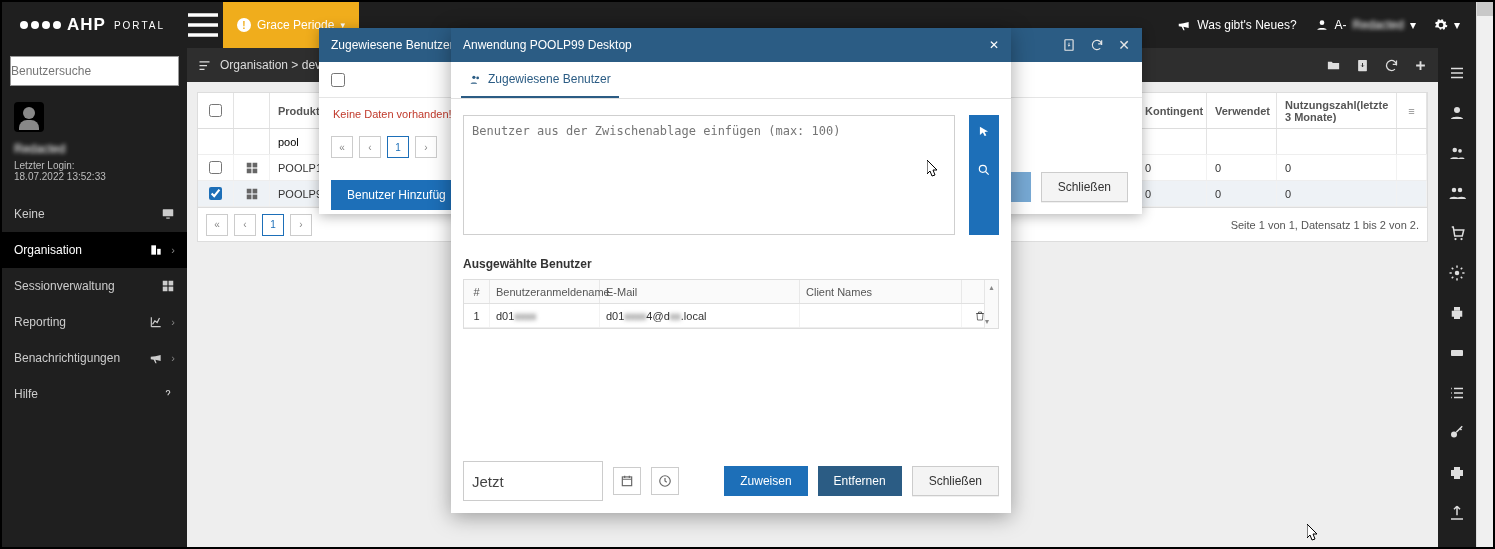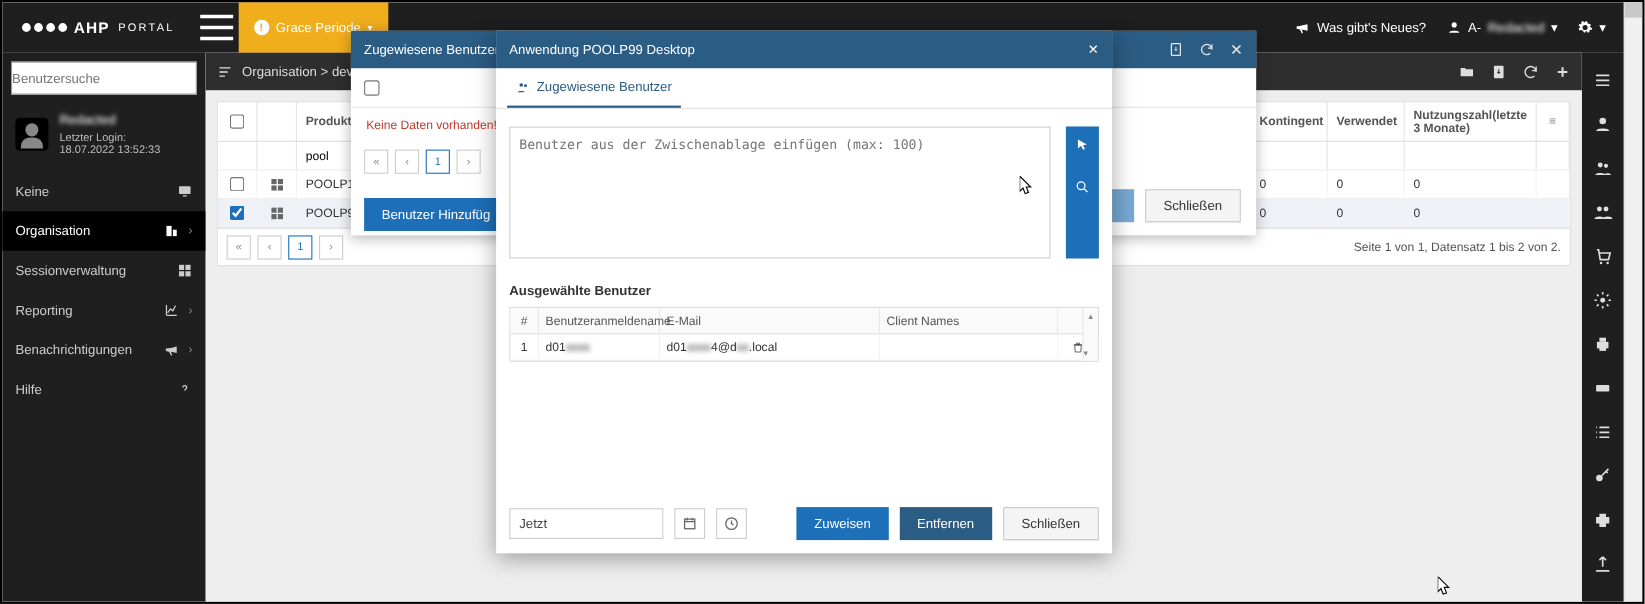--- a/index.html
+++ b/index.html
@@ -9,36 +9,36 @@
   
   .outer-scroll { position:absolute; top:0; right:0; width:17px; height:100%; background:#f0f0f0; border-left:1px solid #ddd;}
   .outer-scroll .thumb-top{position:absolute;top:0;height:14px;width:100%;background:#c8c8c8;}
   .outer-scroll .track{position:absolute;top:14px;bottom:14px;width:100%;}
 
   
   .topbar { position:absolute; top:0; left:0; right:17px; height:46px; background:#1f1f1f; color:#fff; display:flex; align-items:center;}
   .logo { display:flex; align-items:center; gap:6px; padding:0 18px; font-size:14px;}
   .logo-dots{display:flex; gap:3px;}
   .logo-dots span{width:8px;height:8px;border-radius:50%;background:#fff;display:block;}
-  .logo b{font-size:14px; letter-spacing:1px;}
+  .logo b{font-size:17px; letter-spacing:1px;}
   .logo .sub{font-size:10px; letter-spacing:2px; margin-left:2px;}
   .ham { width:40px;height:46px;display:flex;align-items:center;justify-content:center;color:#fff;font-size:18px;cursor:pointer;}
   .grace { height:46px;background:#f0ad1c; color:#fff; display:flex;align-items:center;padding:0 14px; font-size:12px;gap:6px;}
   .grace .ball{width:14px;height:14px;border-radius:50%;background:#fff;color:#f0ad1c;font-weight:bold;display:flex;align-items:center;justify-content:center;font-size:10px;}
   .grace .caret{font-size:9px;}
   .top-right{margin-left:auto;display:flex;align-items:center;gap:18px;padding-right:16px;color:#fff;font-size:12px;}
   .top-right .item{display:flex;align-items:center;gap:6px;cursor:pointer;}
   .top-right svg{width:14px;height:14px;fill:#fff;}
   .blur{filter:blur(2px);}
 
   
   .sidebar { position:absolute; top:46px; left:0; width:185px; bottom:0; background:#1f1f1f; color:#ccc;}
   .search-host{padding:8px;}
   .search-in{width:100%;height:30px;border:1px solid #999;background:#fff;padding:0 0;font-size:12px;}
-  .user-block{display:flex;gap:10px;padding:8px 12px 14px;align-items:center;}
+  .user-block{display:flex;gap:10px;padding:8px 12px 14px;align-items:flex-start;flex-direction:column;}
   .avatar{width:30px;height:30px;background:#000;border-radius:4px;position:relative;}
   .avatar::before{content:"";position:absolute;top:5px;left:9px;width:12px;height:12px;border-radius:50%;background:#888;}
   .avatar::after{content:"";position:absolute;bottom:2px;left:5px;width:20px;height:10px;border-radius:8px 8px 0 0;background:#888;}
   .uname{color:#fff;font-size:12px;filter:blur(2px);}
   .ulast{color:#bdbdbd;font-size:10px;margin-top:4px;}
   .uts{color:#bdbdbd;font-size:10px;}
   .nav-item{height:36px;display:flex;align-items:center;padding:0 12px;justify-content:space-between;color:#ccc;cursor:pointer;font-size:12px;}
   .nav-item.active{background:#000000;color:#fff;}
   .nav-item .ic{display:flex;align-items:center;gap:8px;}
   .nav-item svg{width:14px;height:14px;fill:#ccc;}
@@ -133,21 +133,21 @@
   .col-login{width:110px;}
   .col-mail{width:200px;}
   .col-client{flex:1;}
   .col-del{width:36px;justify-content:center;}
   .col-del svg{width:12px;height:12px;fill:#444;cursor:pointer;}
   .st-scroll{position:absolute;right:0;top:0;bottom:0;width:14px;border-left:1px solid #e5e5e5;background:#fafafa;}
   .st-scroll .up,.st-scroll .dn{height:14px;display:flex;align-items:center;justify-content:center;font-size:8px;color:#888;}
   .st-scroll .dn{position:absolute;bottom:0;}
 
   .m2foot{display:flex;align-items:center;padding:12px;gap:10px;}
-  .date-in{height:28px;border:1px solid #ccc;padding:0 8px;font-size:12px;color:#444;flex:0 0 140px;display:flex;align-items:center;}
+  .date-in{height:40px;border:1px solid #ccc;padding:0 8px;font-size:15px;color:#444;flex:0 0 140px;display:flex;align-items:center;}
   .icobtn{width:28px;height:28px;border:1px solid #ccc;display:flex;align-items:center;justify-content:center;background:#fff;color:#666;cursor:pointer;}
   .m2foot .spacer{flex:1;}
   .btn.dark{background:#2b5c84;color:#fff;}
 
   
   .cur-arrow{position:absolute;width:12px;height:18px;z-index:50;}
   .cur-arrow svg{width:12px;height:18px;fill:#000;}
 
   
   input[type=checkbox]{width:13px;height:13px;}

